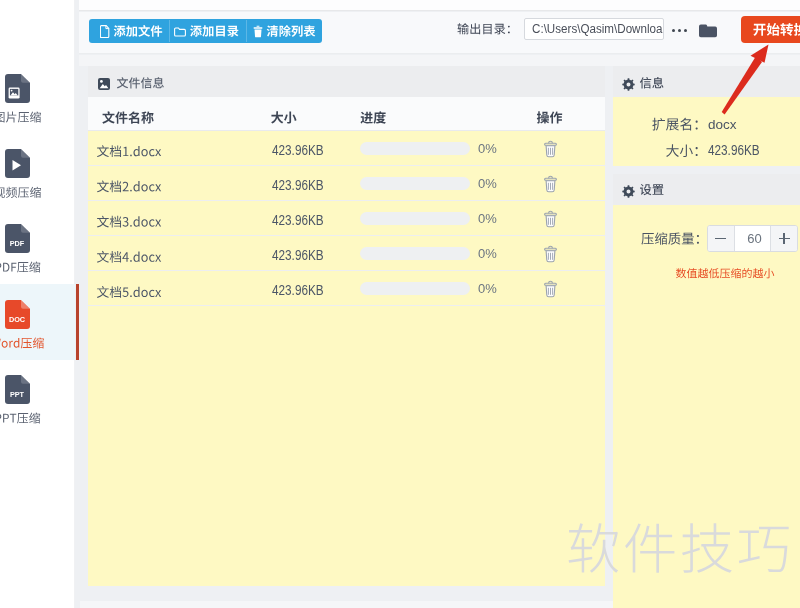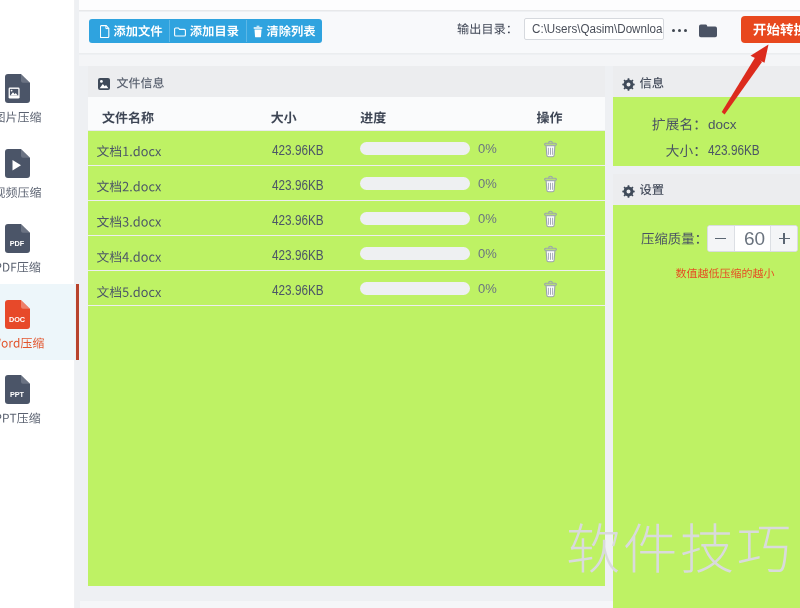--- a/index.html
+++ b/index.html
@@ -1,18 +1,18 @@
 <!DOCTYPE html>
 <html><head><meta charset="utf-8">
 <style>
 *{margin:0;padding:0;box-sizing:border-box}
 html,body{width:800px;height:608px;overflow:hidden;position:relative;
  font-family:"Liberation Sans",sans-serif;background:#eef0f3}
 .abs{position:absolute}
-.card{position:absolute;background:#bef264}
+.card{position:absolute;background:#fef9c3}
 .chead{position:absolute;left:0;top:0;right:0;height:31px;background:#ecedef}
 </style></head>
 <body>
 
 <div class="abs" style="left:79px;top:0;right:0;height:11px;background:#fdfdfe;border-bottom:1px solid #e7e8ea"></div>
 <div class="abs" style="left:79px;top:12px;right:0;height:42px;background:#f8f9fb;border-bottom:1px solid #ebedef"></div>
 
 <div class="abs" style="left:79px;top:55px;right:0;height:11px;background:#f4f5f7"></div>
 
 <div class="abs" style="left:0;top:0;width:75px;height:608px;background:#fff;border-right:1px solid #f0f1f3"></div>
@@ -156,21 +156,21 @@
  <svg class="abs" style="left:9px;top:10.5px" width="13" height="13" viewBox="0 0 13 13">
       <path d="M11.0 4.6 11.3 5.5 12.7 5.7 12.7 7.3 11.3 7.5 11.0 8.4 10.6 9.2 11.5 10.4 10.4 11.5 9.2 10.6 8.4 11.0 7.5 11.3 7.3 12.7 5.7 12.7 5.5 11.3 4.6 11.0 3.8 10.6 2.6 11.5 1.5 10.4 2.4 9.2 2.0 8.4 1.7 7.5 0.3 7.3 0.3 5.7 1.7 5.5 2.0 4.6 2.4 3.8 1.5 2.6 2.6 1.5 3.8 2.4 4.6 2.0 5.5 1.7 5.7 0.3 7.3 0.3 7.5 1.7 8.4 2.0 9.2 2.4 10.4 1.5 11.5 2.6 10.6 3.8Z M4.5 6.5 a2.0 2.0 0 1 0 4.0 0 a2.0 2.0 0 1 0 -4.0 0Z" fill="#3f4a59" fill-rule="evenodd"></path>
     </svg>
 
 <div class="abs" style="left:94px;top:51px;width:91px;height:27px;border:1px solid #d9dce1;border-radius:3px;background:#fff"></div>
 <div class="abs" style="left:95px;top:52px;width:27px;height:25px;background:#f4f5f7;border-right:1px solid #dcdfe4;border-radius:2px 0 0 2px"></div>
 <div class="abs" style="left:157px;top:52px;width:27px;height:25px;background:#f4f5f7;border-left:1px solid #dcdfe4;border-radius:0 2px 2px 0"></div>
 <div class="abs" style="left:102px;top:63.5px;width:11px;height:1.6px;background:#5b6673"></div>
 <div class="abs" style="left:165.5px;top:63.5px;width:11px;height:1.6px;background:#5b6673"></div>
 <div class="abs" style="left:170.2px;top:58.8px;width:1.6px;height:11px;background:#5b6673"></div>
-<div class="abs" style="left:127px;top:57px;width:29px;height:16px;font-size:19px;color:#6a737e;text-align:center;line-height:16px">60</div>
+<div class="abs" style="left:127px;top:57px;width:29px;height:16px;font-size:13px;color:#6a737e;text-align:center;line-height:16px">60</div>
 </div>
 
 <div class="abs" style="left:80px;top:601px;width:533px;height:7px;background:#f5f6f8"></div>
 
 <svg class="abs" style="left:715px;top:40px;z-index:60" width="60" height="80" viewBox="0 0 60 80">
 <path d="M53.5 4.5L35.5 15.8l14 7z" fill="#dc2b1d"></path>
 <path d="M41 16l6 6.1L9.6 74.6 6.7 72z" fill="#dc2b1d"></path>
 </svg>
 <svg id="cjk" width="800" height="608" viewBox="0 0 800 608" style="position:absolute;left:0;top:0;z-index:50;pointer-events:none">
     <defs>

